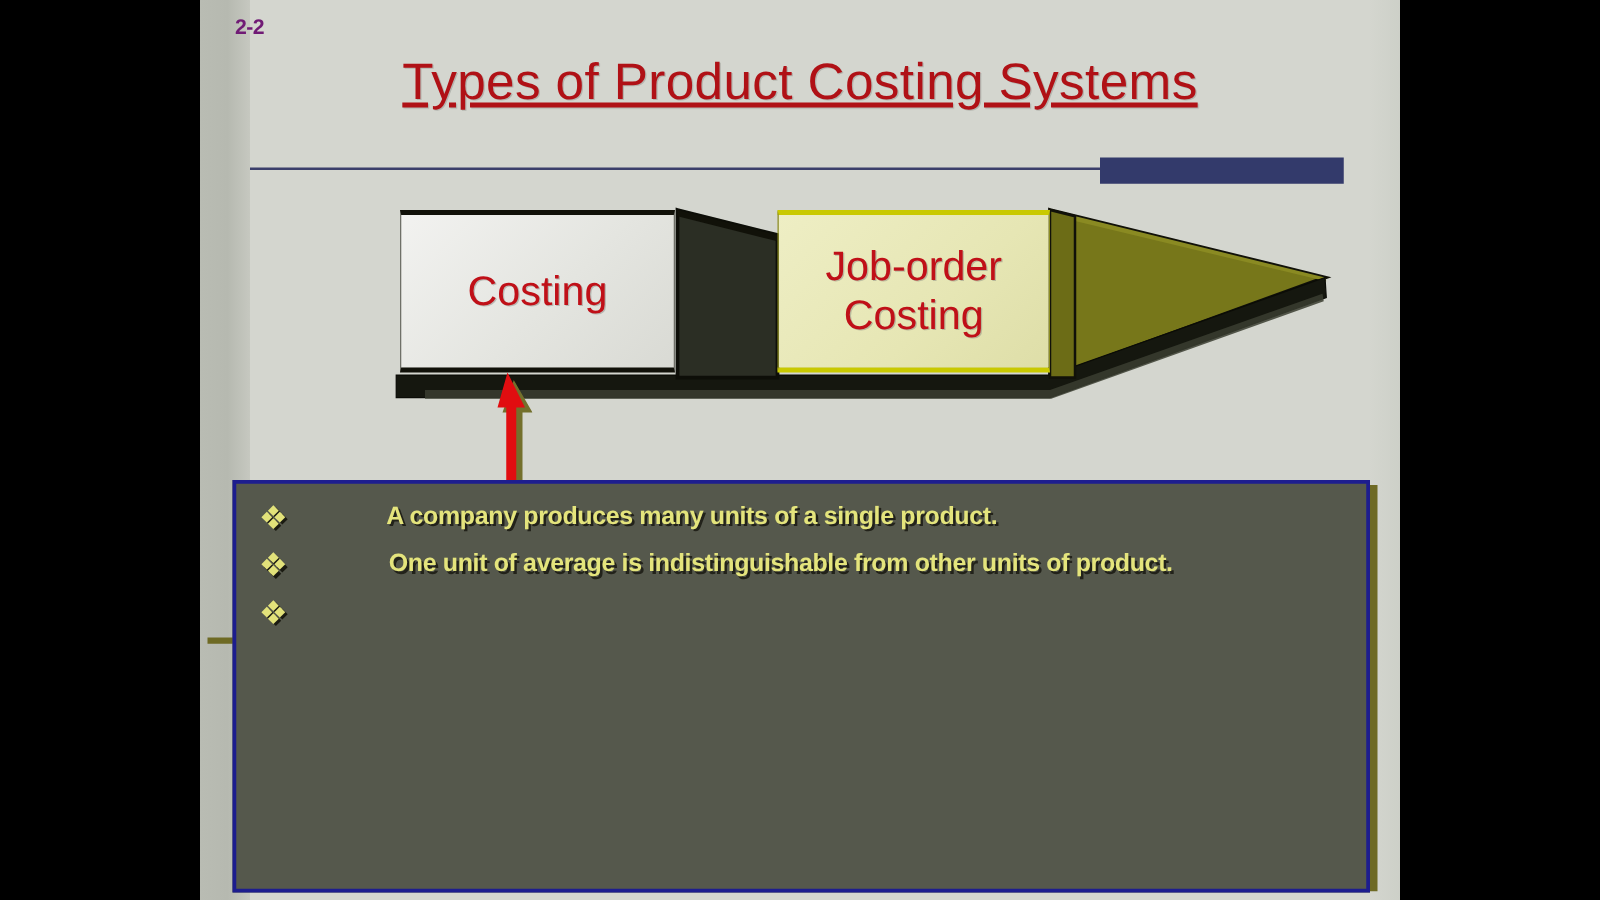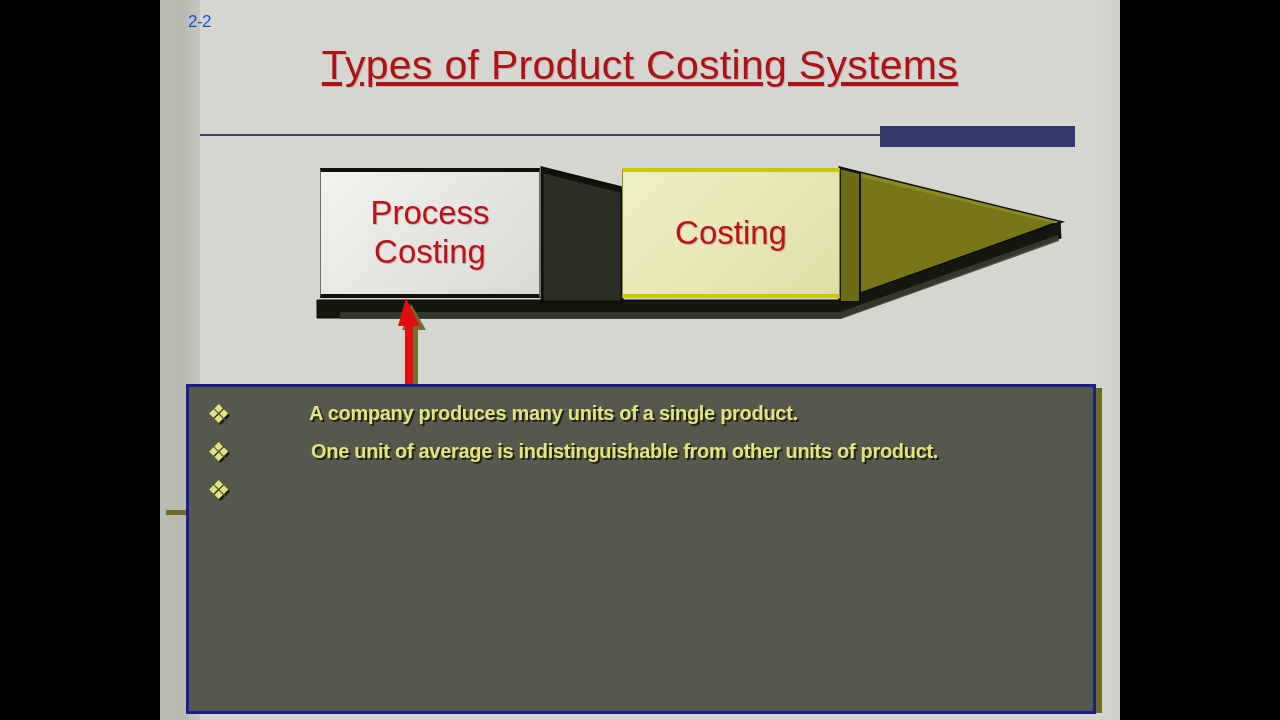--- a/index.html
+++ b/index.html
@@ -46,22 +46,22 @@
     height: 720px;
     background: linear-gradient(to right, #d4d6cf 0%, #cdd0c8 100%);
   }
 
   
   #slide-number {
     position: absolute;
     left: 28px;
     top: 12px;
     font-size: 17px;
-    font-weight: normal;
-    color: #1d4ed8;
+    font-weight: bold;
+    color: #701a75;
     letter-spacing: -0.5px;
   }
 
   
   #title {
     position: absolute;
     left: 40px;
     top: 42px;
     width: 880px;
     text-align: center;
@@ -229,25 +229,25 @@
       <polygon points="157,300 680,300 900,222 901,238 680,318 157,318" fill="#15170f" stroke="#0b0c07" stroke-width="1"></polygon>
       <polygon points="180,312 680,312 898,235 899,241 681,319 180,319" fill="#3a3d30" stroke="none" opacity="0.85"></polygon>
 
       <polygon points="382,168 462,188 462,302 382,302" fill="#2b2e24" stroke="#0d0e08" stroke-width="3"></polygon>
       <polygon points="382,168 462,188 462,193 382,173" fill="#111109" stroke="none"></polygon>
 
       <polygon points="680,168 700,173 700,302 680,302" fill="#6c6c16" stroke="#111109" stroke-width="2"></polygon>
     </svg>
 
     <div class="costing-box" id="box-process">
-      <span>Process</span>
       <span>Costing</span>
     </div>
 
     <div class="costing-box" id="box-joborder">
+      <span>Job-order</span>
       <span>Costing</span>
     </div>
 
     <svg id="arrow" viewBox="0 0 30 100" preserveAspectRatio="none">
 
       <polygon points="15,8 30,34 22,34 22,100 14,100 14,34 6,34" fill="#73702c"></polygon>
 
       <polygon points="10,2 24,30 17,30 17,100 9,100 9,30 2,30" fill="#e10d10"></polygon>
     </svg>
 

